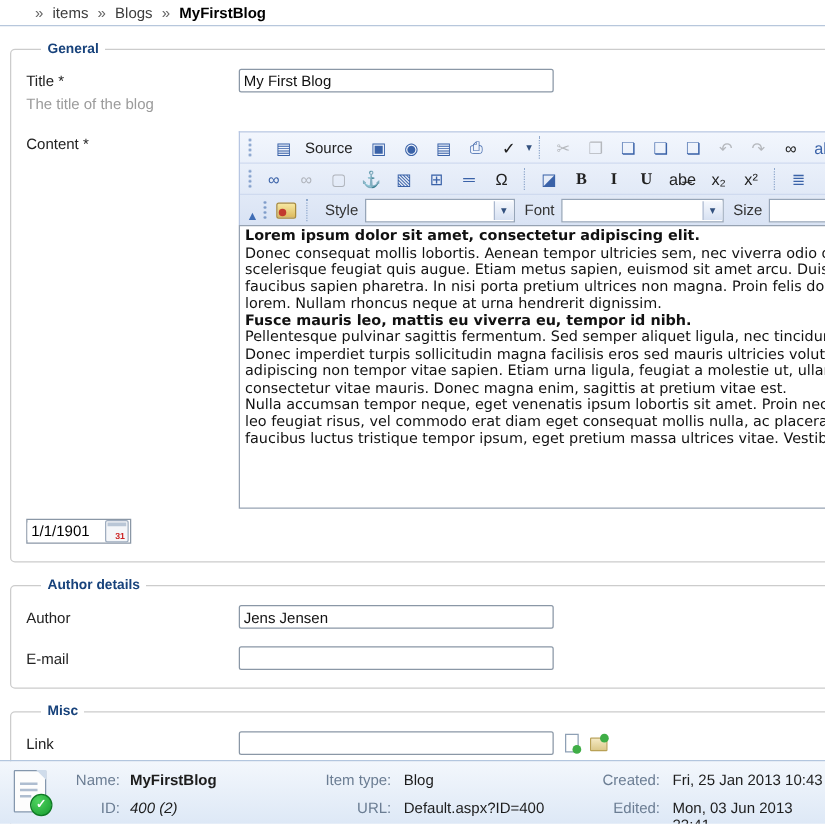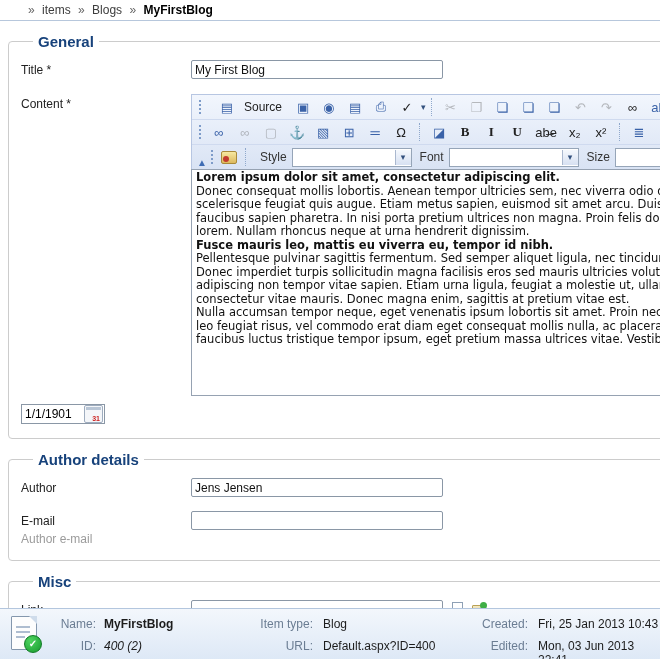--- a/index.html
+++ b/index.html
@@ -7,21 +7,21 @@
     width:660px;height:659px;overflow:hidden;position:relative;
     background:#fff;font-family:"Liberation Sans",sans-serif;font-size:12px;color:#222;
   }
   
   .breadcrumb{height:20px;line-height:20px;padding-left:24px;border-bottom:1px solid #b7c7dc;color:#3c3c3c;}
   .breadcrumb .sep{color:#666;margin:0 4px;}
   .breadcrumb a{color:#3c3c3c;text-decoration:none;cursor:pointer;}
   .breadcrumb .current{font-weight:bold;color:#000;}
   
   fieldset{border:1px solid #cccccc;border-radius:4px;margin:12px 0 0 8px;width:700px;padding:4px 0 14px 12px;}
-  legend{font-weight:bold;color:#17427b;padding:0 5px;margin-left:12px;font-size:15px;}
+  legend{font-weight:bold;color:#17427b;padding:0 5px;margin-left:12px;font-size:11px;}
   .row{margin-top:12px;display:flex;align-items:flex-start;}
   .lblcol{width:170px;flex:0 0 170px;padding-top:3px;}
   .help{color:#9b9b9b;margin-top:4px;}
   input.txt{width:244px;height:15px;border:1px solid #8a97a6;border-radius:2px;padding:1px 3px;font:12px "Liberation Sans",sans-serif;color:#111;}
   
   .editor{width:700px;}
   .tbar{background:linear-gradient(#f2f6fd,#d9e3f4);border:1px solid #b7c6e2;border-bottom:none;padding:0;}
   .trow{display:flex;align-items:center;height:24px;padding-left:4px;border-bottom:1px solid #cfdaef;white-space:nowrap;}
   .trow:last-child{border-bottom:none;}
   .grip{width:4px;height:16px;margin:0 4px 0 2px;background-image:radial-gradient(circle,#7e9cc9 1px,transparent 1.2px);background-size:4px 4px;flex:0 0 4px;}
@@ -74,20 +74,21 @@
   <span class="sep">»</span>
   <span class="current">MyFirstBlog</span>
 </div>
 
 <fieldset>
   <legend>General</legend>
 
   <div class="row" style="margin-top:6px;">
     <div class="lblcol">
       <div>Title *</div>
+      <div class="help">The title of the blog</div>
     </div>
     <div>
       <input class="txt" type="text" value="My First Blog" style="">
     </div>
   </div>
 
   <div class="row" style="margin-top:15px;">
     <div class="lblcol">
       <div>Content *</div>
     </div>
@@ -182,21 +183,20 @@
       <div>Author</div>
     </div>
     <div>
       <input class="txt" type="text" value="Jens Jensen" style="">
     </div>
   </div>
 
   <div class="row" style="margin-top:14px;">
     <div class="lblcol">
       <div>E-mail</div>
-      <div class="help">Author e-mail</div>
     </div>
     <div>
       <input class="txt" type="text" value="" style="">
     </div>
   </div>
 </fieldset>
 
 <fieldset style="padding-bottom:40px;">
   <legend>Misc</legend>
 

